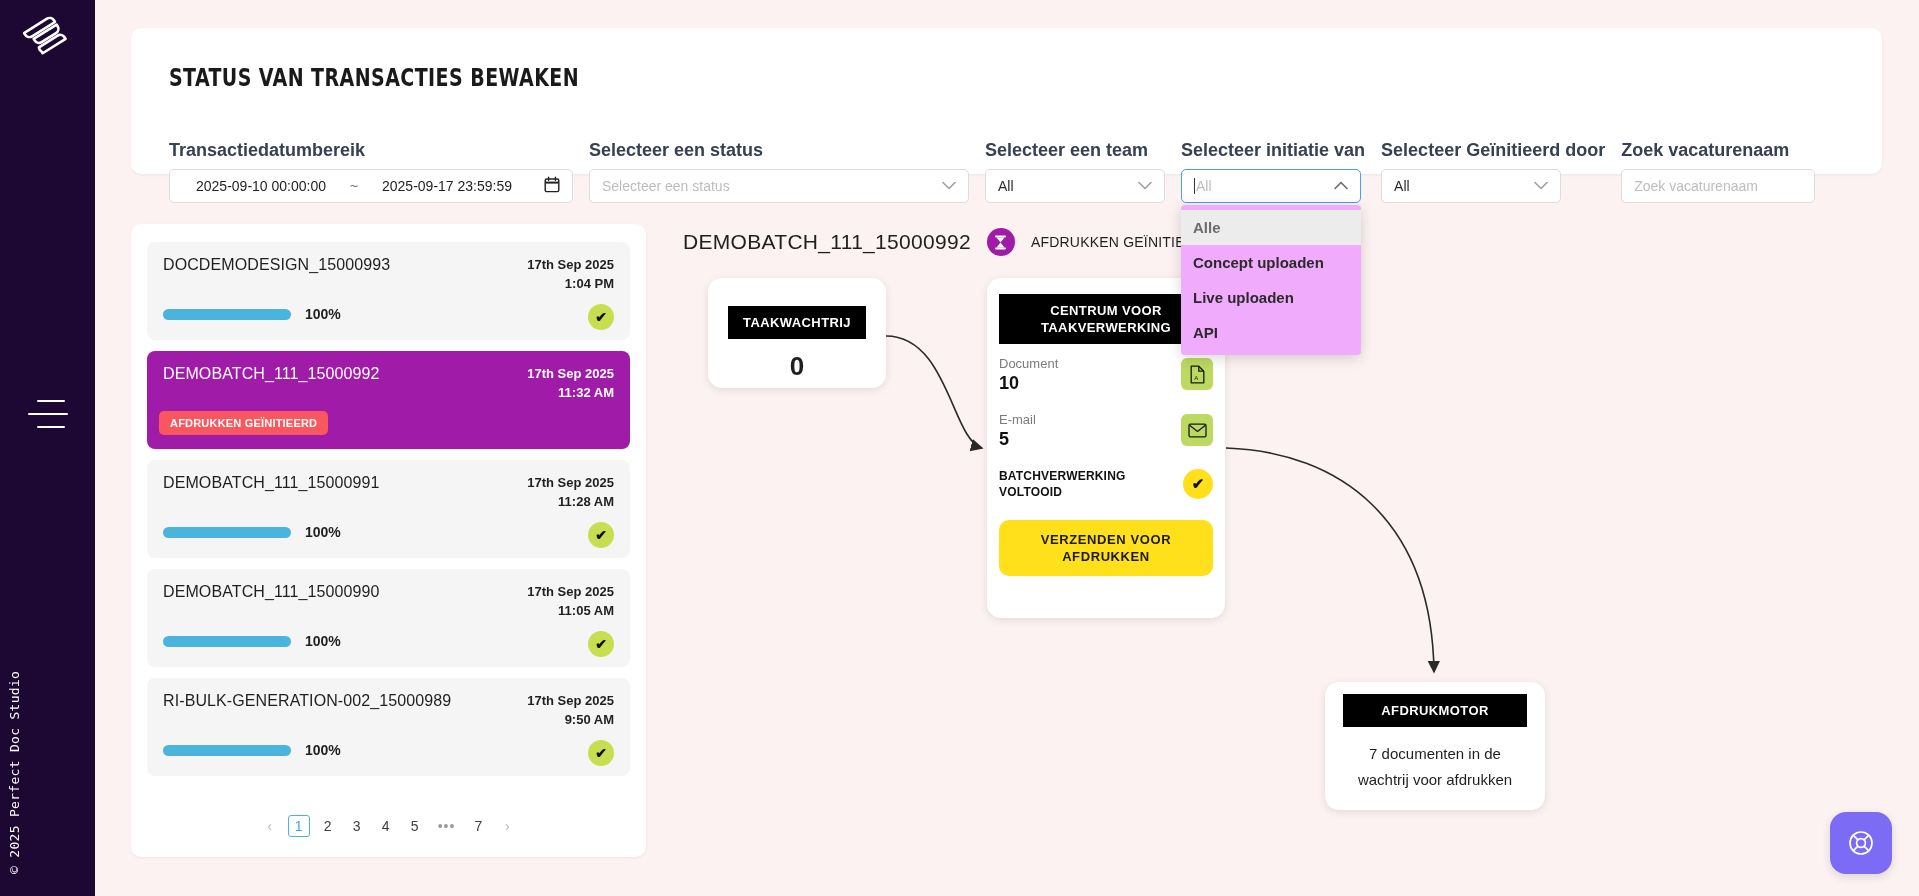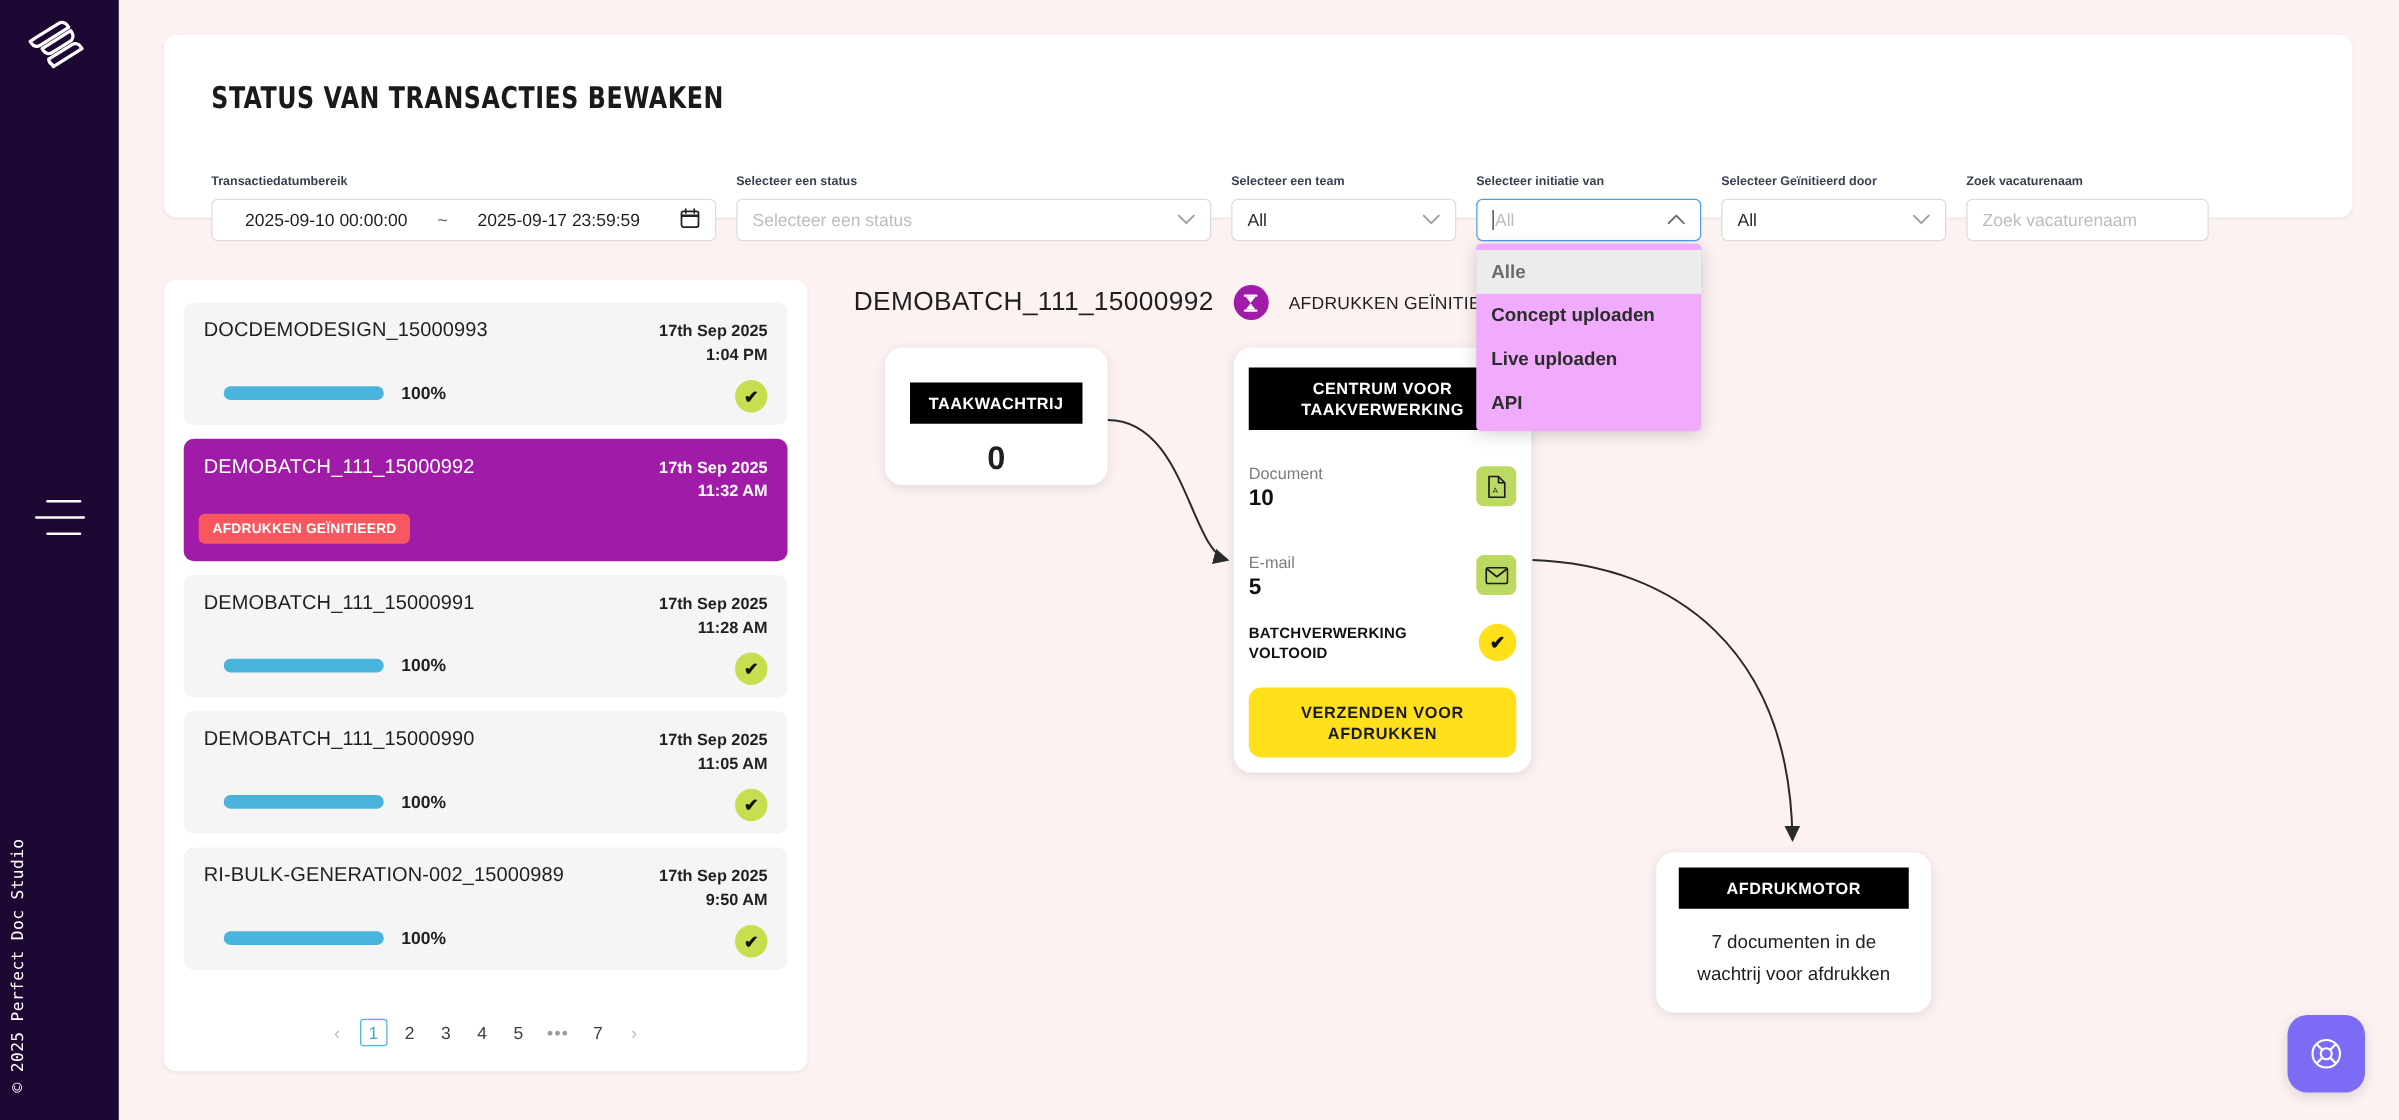--- a/index.html
+++ b/index.html
@@ -50,21 +50,21 @@
   .page-title {
     position: absolute; left: 38px; top: 36px;
     font-family: "DejaVu Sans Condensed", "Liberation Sans Narrow", "Liberation Sans", sans-serif;
     font-size: 24px; font-weight: 700; letter-spacing: .5px;
     color: #1a1a1a;
     transform: scaleX(.88); transform-origin: left center;
   }
   .filters { position: absolute; left: 38px; top: 112px; display: flex; gap: 0; }
   .fgroup { margin-right: 16px; }
   .flabel {
-    font-size: 10px; font-weight: 700; color: #374151;
+    font-size: 18px; font-weight: 700; color: #374151;
     margin-bottom: 8px; white-space: nowrap;
   }
   .finput {
     height: 34px; border: 1px solid #dcdcdc; border-radius: 5px;
     background: #fff; display: flex; align-items: center;
     padding: 0 12px; font-size: 14px; color: #2b2b2b;
   }
   .finput.ph { color: #bdbdbd; }
   .finput.focused { border: 1px solid #4a9eea; }
   .daterange { width: 404px; justify-content: flex-start; gap: 0; padding-left: 16px; }
@@ -113,21 +113,21 @@
   }
   .titem.active { background: #a01ba8; }
   .titem .tname { font-size: 16px; color: #1f1f1f; letter-spacing: .1px; }
   .titem.active .tname { color: #ffffff; }
   .titem .tdate {
     position: absolute; right: 16px; top: 13px;
     text-align: right; font-size: 13px; color: #1f1f1f;
     line-height: 19px; font-weight: 600;
   }
   .titem.active .tdate { color: #ffffff; }
-  .prow { position: absolute; left: 32px; bottom: 18px; display: flex; align-items: center; gap: 14px; }
+  .prow { position: absolute; left: 16px; bottom: 18px; display: flex; align-items: center; gap: 14px; }
   .pbar { width: 128px; height: 11px; background: #4bb4dd; border-radius: 6px; }
   .pct { font-size: 14px; font-weight: 700; color: #1f1f1f; }
   .tick {
     position: absolute; right: 16px; bottom: 10px;
     width: 26px; height: 26px; border-radius: 50%;
     background: #c8de51; color: #111;
     display: flex; align-items: center; justify-content: center;
     font-size: 14px; font-weight: 700;
   }
   .badge-init {
@@ -170,21 +170,21 @@
     background: #000000; color: #ffffff;
     font-size: 13px; font-weight: 700; letter-spacing: .4px;
     text-align: center; padding: 8px 6px; line-height: 17px;
   }
 
   #node-queue { left: 708px; top: 278px; width: 178px; height: 110px; padding: 28px 20px; }
   #node-queue .node-hdr { border-radius: 0; }
   .queue-val { text-align: center; font-size: 26px; font-weight: 700; color: #1f1f1f; margin-top: 12px; }
 
   #node-hub { left: 987px; top: 278px; width: 238px; height: 340px; padding: 16px 12px; }
-  .metric { margin-top: 27px; position: relative; height: 44px; }
+  .metric { margin-top: 12px; position: relative; height: 44px; }
   .metric .mlabel { font-size: 13px; color: #7b7b7b; }
   .metric .mval { font-size: 18px; font-weight: 700; color: #111; margin-top: 2px; }
   .m-ic {
     position: absolute; right: 0; top: 2px;
     width: 32px; height: 32px; border-radius: 6px;
     background: #bcd962; display: flex; align-items: center; justify-content: center;
   }
   .done-row { margin-top: 12px; position: relative; height: 38px; }
   .done-row .dlabel {
     font-size: 12px; font-weight: 700; color: #111; line-height: 16px;

